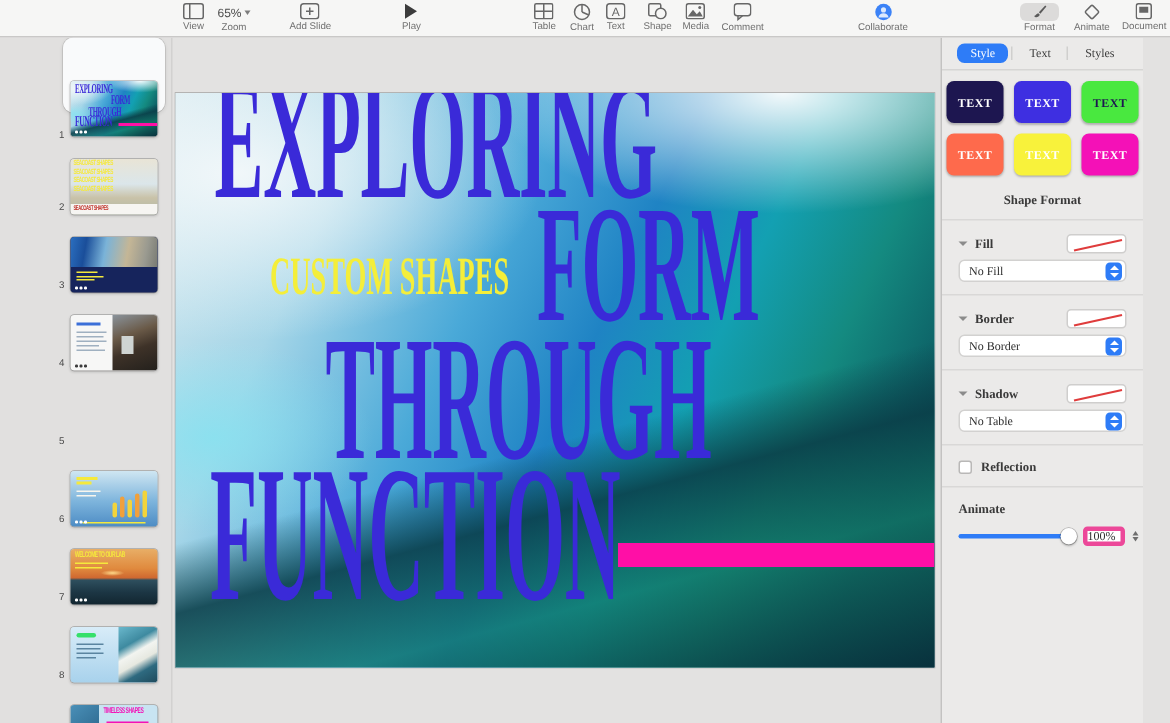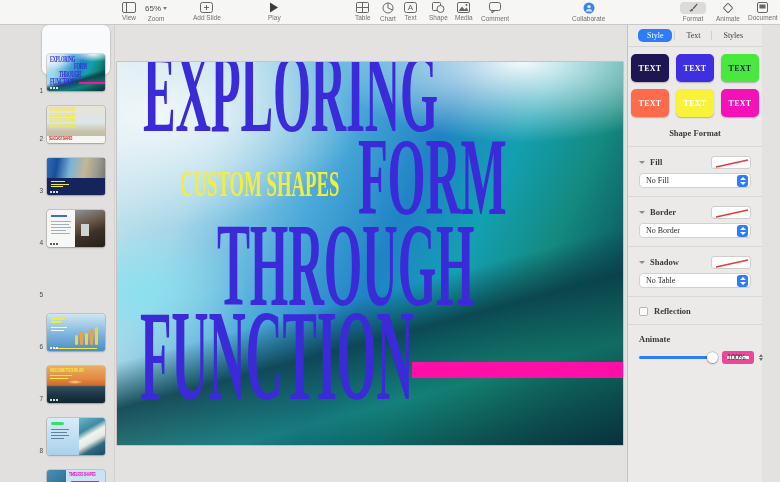--- a/index.html
+++ b/index.html
@@ -77,21 +77,21 @@
 
   .check-row { display:flex; align-items:flex-end; gap:6px; margin:9px 11px 0 11px; }
   .checkbox { width:9px; height:9px; background:#fff; border:1px solid #b9b8b7; border-radius:2px; }
 
   .op-label { font-weight:bold; font-size:8.5px; color:#3a3a3a; margin:9px 11px 0 11px; }
   .op-row { display:flex; align-items:center; margin:7px 11px 0 11px; gap:5px; }
   .slider { position:relative; width:78px; height:11px; flex:none; }
   .slider .track { position:absolute; left:0; right:0; top:4px; height:3px; border-radius:2px; }
   .slider .knob { position:absolute; right:-1px; top:0; width:11px; height:11px; border-radius:50%; background:#fff;
                   box-shadow:0 0 0 0.5px rgba(0,0,0,.25), 0 1px 1.5px rgba(0,0,0,.3); }
-  .op-box { width:36px; height:13px; background:#fff; border:5px solid #ec4899; border-radius:3px;
+  .op-box { width:36px; height:13px; background:#fff; border:3px solid #ec4899; border-radius:3px;
             font-size:8px; color:#2e2e2e; display:flex; align-items:center; justify-content:flex-end; padding-right:3px; }
   .tiny-stepper { display:flex; flex-direction:column; gap:1.5px; }
   .tiny-stepper .u { width:0; height:0; border-left:2.5px solid transparent; border-right:2.5px solid transparent; border-bottom:3px solid #6e6e6e; }
   .tiny-stepper .d { width:0; height:0; border-left:2.5px solid transparent; border-right:2.5px solid transparent; border-top:3px solid #6e6e6e; }
 </style>
 </head>
 <body>
 
 <div class="toolbar">
 

